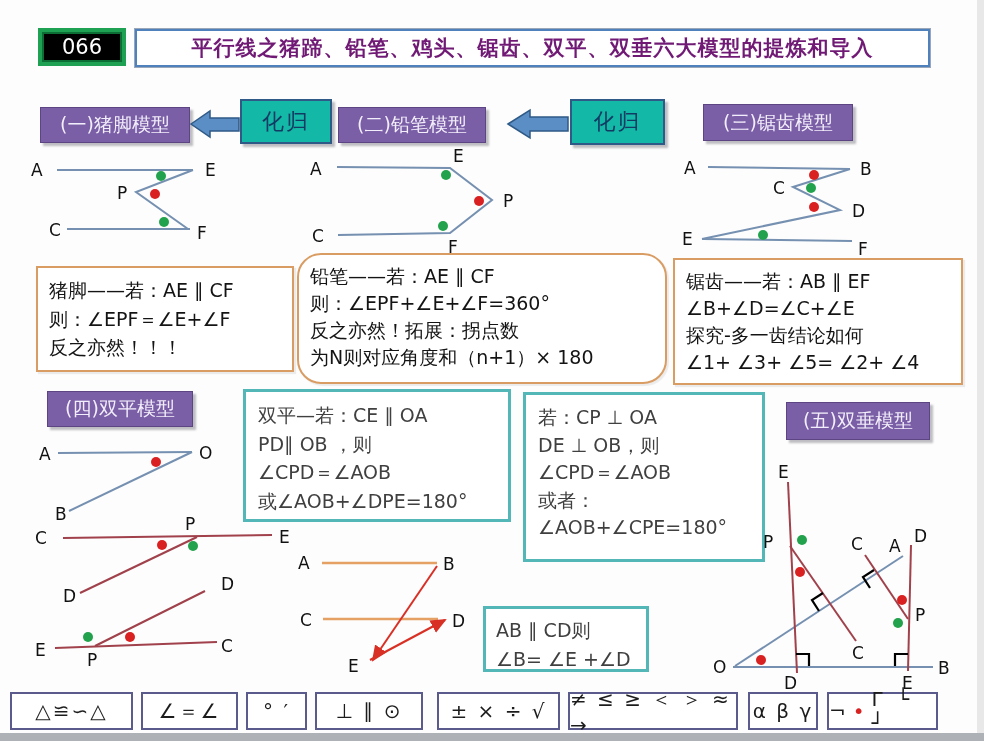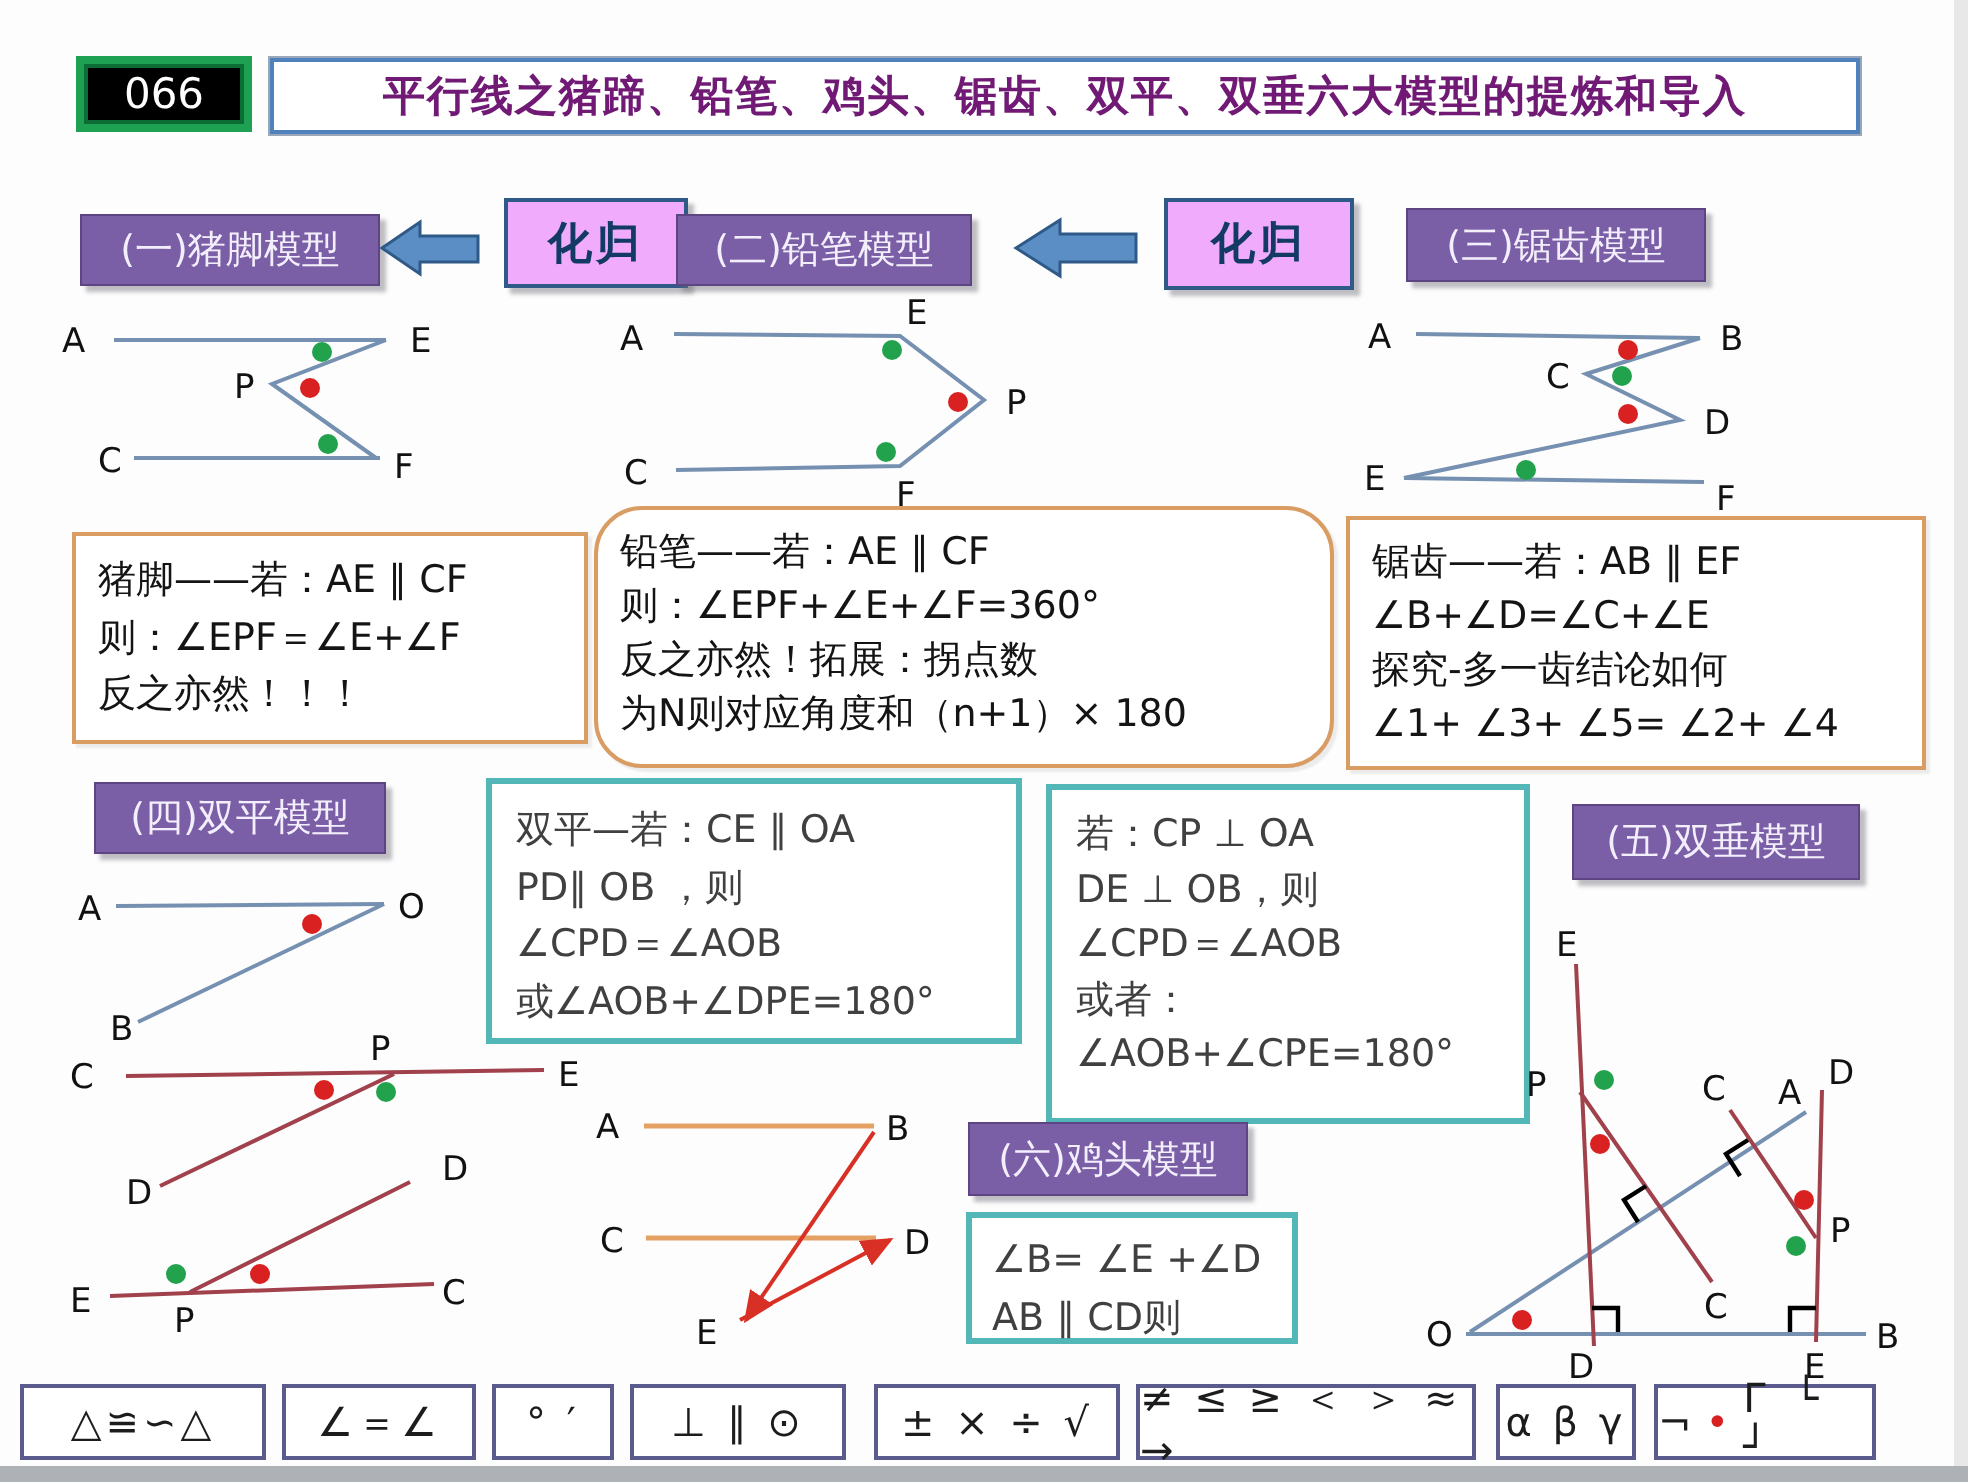--- a/index.html
+++ b/index.html
@@ -12,23 +12,23 @@
     border:4px solid #1ea152;box-shadow:inset 0 0 0 2px #0c6e35;color:#fff;
     display:flex;align-items:center;justify-content:center;font-size:21px;box-sizing:border-box;}
   .title-box{position:absolute;left:135px;top:29px;width:795px;height:38px;background:#fff;
     border:2px solid #4f81bd;outline:1px solid #9aa7b8;box-sizing:border-box;
     display:flex;align-items:center;justify-content:center;
     font-family:"DejaVu Serif",serif;font-weight:bold;font-size:21px;color:#701a75;letter-spacing:1px;}
 
   .plabel{position:absolute;height:36px;background:#7a5ea6;border:1px solid #5d4583;
     box-shadow:3px 3px 2px rgba(110,110,122,.45);color:#f3eefb;font-size:19px;
     display:flex;align-items:center;justify-content:center;box-sizing:border-box;}
-  .hblock{position:absolute;background:#f0abfc;border:2px solid #2f5a87;
-    box-shadow:3px 3px 2px rgba(110,110,122,.45);color:#123a63;font-weight:bold;font-size:22px;
-    display:flex;align-items:center;justify-content:center;box-sizing:border-box;letter-spacing:2px;margin-left:12px;}
+  .hblock{position:absolute;background:#14b8a6;border:2px solid #2f5a87;
+    box-shadow:3px 3px 2px rgba(110,110,122,.45);color:#123a63;font-weight:normal;font-size:22px;
+    display:flex;align-items:center;justify-content:center;box-sizing:border-box;letter-spacing:2px;}
   .arrow-svg{position:absolute;}
   .arrow-svg polygon{fill:#5b8ec4;stroke:#2f5a87;stroke-width:1.5;}
 
   .obox{position:absolute;background:#fff;border:2px solid #d99c63;box-sizing:border-box;
     box-shadow:2px 2px 1px rgba(0,0,0,.07);padding:8px 11px;font-size:19px;line-height:1.5;color:#141414;}
   .tbox{position:absolute;background:#fff;border:3px solid #54b7b7;box-sizing:border-box;
     padding:9px 12px;font-size:19px;line-height:1.5;color:#404040;}
 
   .dsvg{position:absolute;}
   .dsvg text{font-family:"DejaVu Sans",sans-serif;font-size:17px;fill:#111;}
@@ -180,24 +180,23 @@
     <polyline class="ln-orange" points="33,69 148,69"></polyline>
     <line class="ln-bred" x1="147" y1="16" x2="83" y2="110" marker-end="url(#arr)"></line>
     <line class="ln-bred" x1="80" y1="110" x2="155" y2="70" marker-end="url(#arr)"></line>
     <text x="8" y="19">A</text>
     <text x="153" y="20">B</text>
     <text x="10" y="76">C</text>
     <text x="162" y="77">D</text>
     <text x="58" y="122">E</text>
   </svg>
 
-  <div class="plabel" style="left:484px;top:561px;width:140px;height:37px;">(六)鸡头模型</div>
   <div class="tbox" style="left:483px;top:606px;width:166px;height:66px;padding:7px 10px;">
+    <div>AB ∥ CD则</div>
     <div>∠B= ∠E +∠D</div>
-    <div>AB ∥ CD则</div>
   </div>
 
   <svg class="dsvg" style="left:705px;top:445px;" width="270" height="250">
     <polyline class="ln-blue" points="28,222 228,222"></polyline>
     <polyline class="ln-blue" points="30,221 198,111"></polyline>
     <polyline class="ln-red" points="83,37 92,228"></polyline>
     <polyline class="ln-red" points="85,101 151,196"></polyline>
     <polyline class="ln-red" points="160,110 203,174"></polyline>
     <polyline class="ln-red" points="206,100 203,226"></polyline>
     <path class="ra" d="M114,166 L107,155 L118,148"></path>

